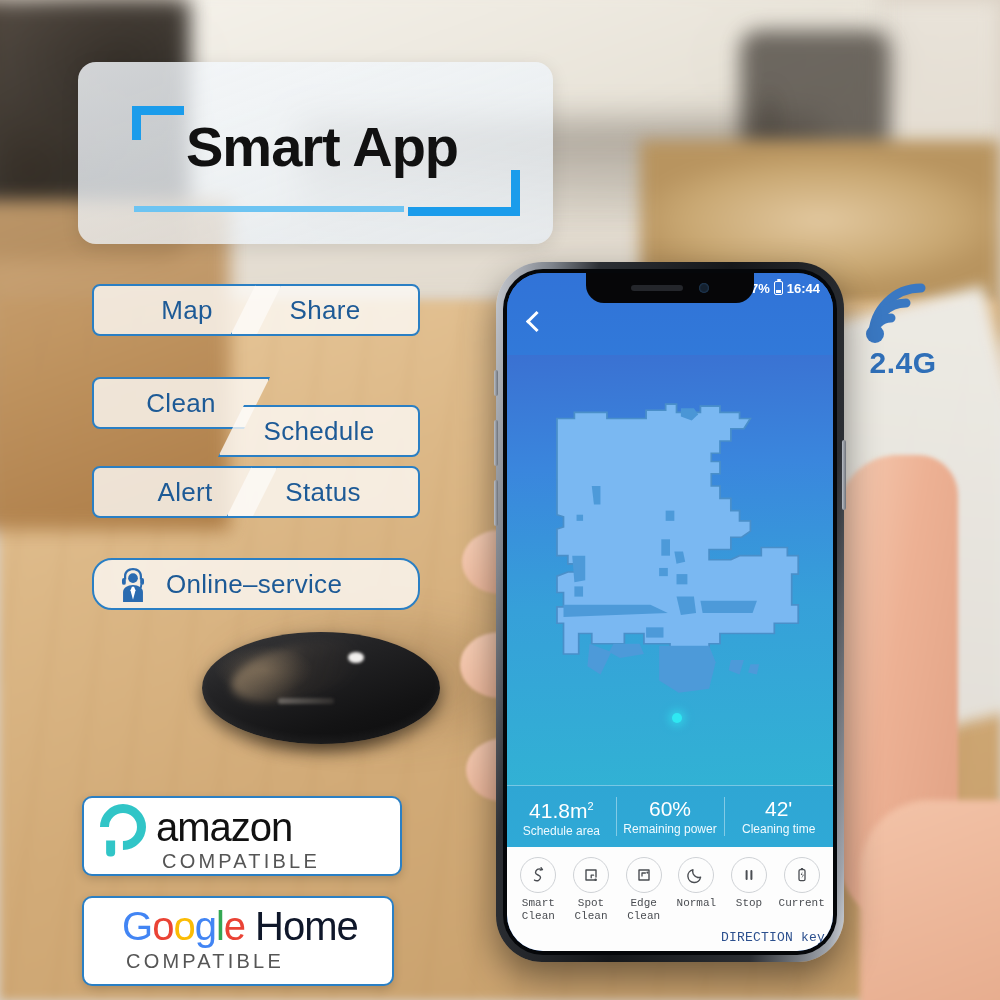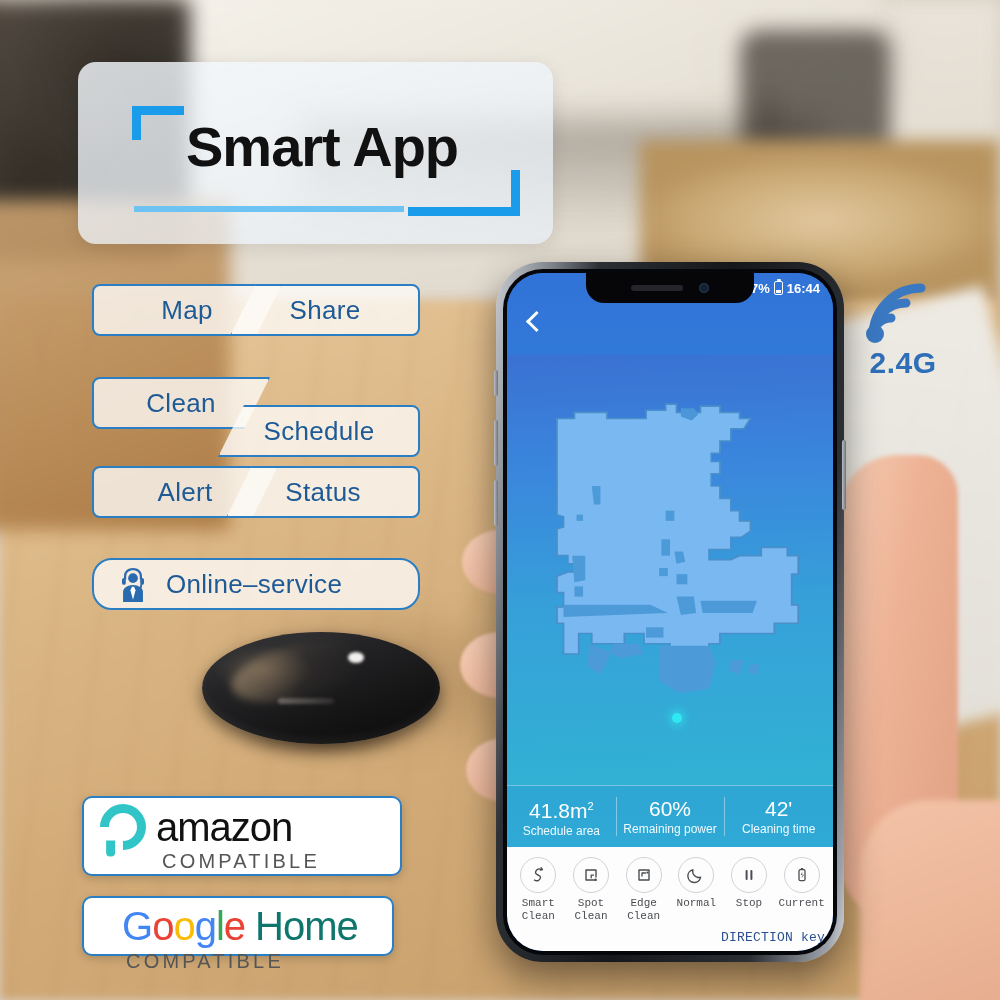--- a/index.html
+++ b/index.html
@@ -154,21 +154,21 @@
   #row-4 { left:92px; top:558px; width:328px; }
 
   .agent-icon { width:34px; height:36px; flex:none; }
 
   
   .cbadge {
     position:absolute; background:#fff; border:2.5px solid #2a7fc4;
     border-radius:10px; box-shadow:0 3px 10px rgba(0,0,0,.16);
   }
   #alexa-badge  { left:82px; top:796px; width:320px; height:80px; }
-  #google-badge { left:82px; top:896px; width:312px; height:60px; }
+  #google-badge { left:82px; top:896px; width:312px; height:90px; }
   .cb-main { position:absolute; display:flex; align-items:center; }
   .cb-sub  { position:absolute; color:#555; font-size:20px; letter-spacing:3.2px; }
 
   #alexa-badge .cb-main { left:16px; top:6px; gap:10px; }
   .alexa-ring {
     width:46px; height:46px; border-radius:50%;
     border:9px solid #31c5c7; border-bottom-color:transparent;
     transform:rotate(45deg); position:relative;
   }
   .alexa-ring::after{
@@ -177,21 +177,21 @@
   }
   .alexa-word { font-size:40px; color:#111; letter-spacing:-1px; }
   .alexa-word2{ font-size:40px; color:#2b9fd4; letter-spacing:-1px; }
   #alexa-badge .cb-sub { left:78px; top:52px; }
 
   #google-badge .cb-main { left:38px; top:6px; }
   .g-word { font-size:40px; letter-spacing:-1px; }
   .g-word span:nth-child(1){color:#4285f4;} .g-word span:nth-child(2){color:#ea4335;}
   .g-word span:nth-child(3){color:#fbbc05;} .g-word span:nth-child(4){color:#4285f4;}
   .g-word span:nth-child(5){color:#34a853;} .g-word span:nth-child(6){color:#ea4335;}
-  .g-home { font-size:40px; color:#0f766e; letter-spacing:-1px; margin-left:10px; }
+  .g-home { font-size:40px; color:#0f172a; letter-spacing:-1px; margin-left:10px; }
   #google-badge .cb-sub { left:42px; top:52px; }
 
   
   #wifi-block { position:absolute; left:855px; top:278px; width:96px; height:108px; text-align:center; }
   #wifi-block svg { display:block; margin:0 auto; }
   #wifi-label { font-size:30px; font-weight:bold; color:#2f6fb8; margin-top:2px; letter-spacing:.5px; }
 
   
   .finger { position:absolute; border-radius:50%; filter:blur(1.6px); }
   #hand-thumb {

